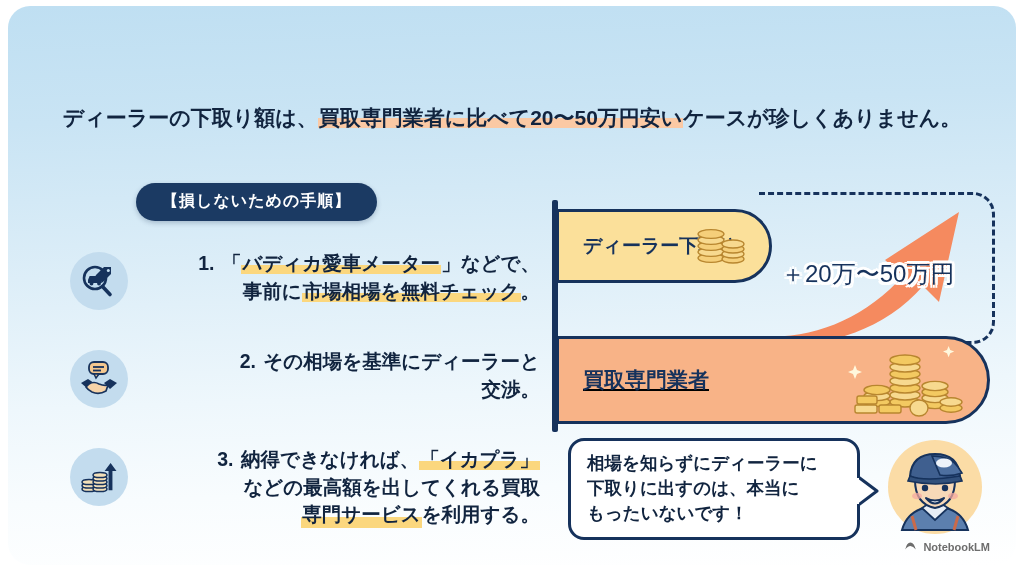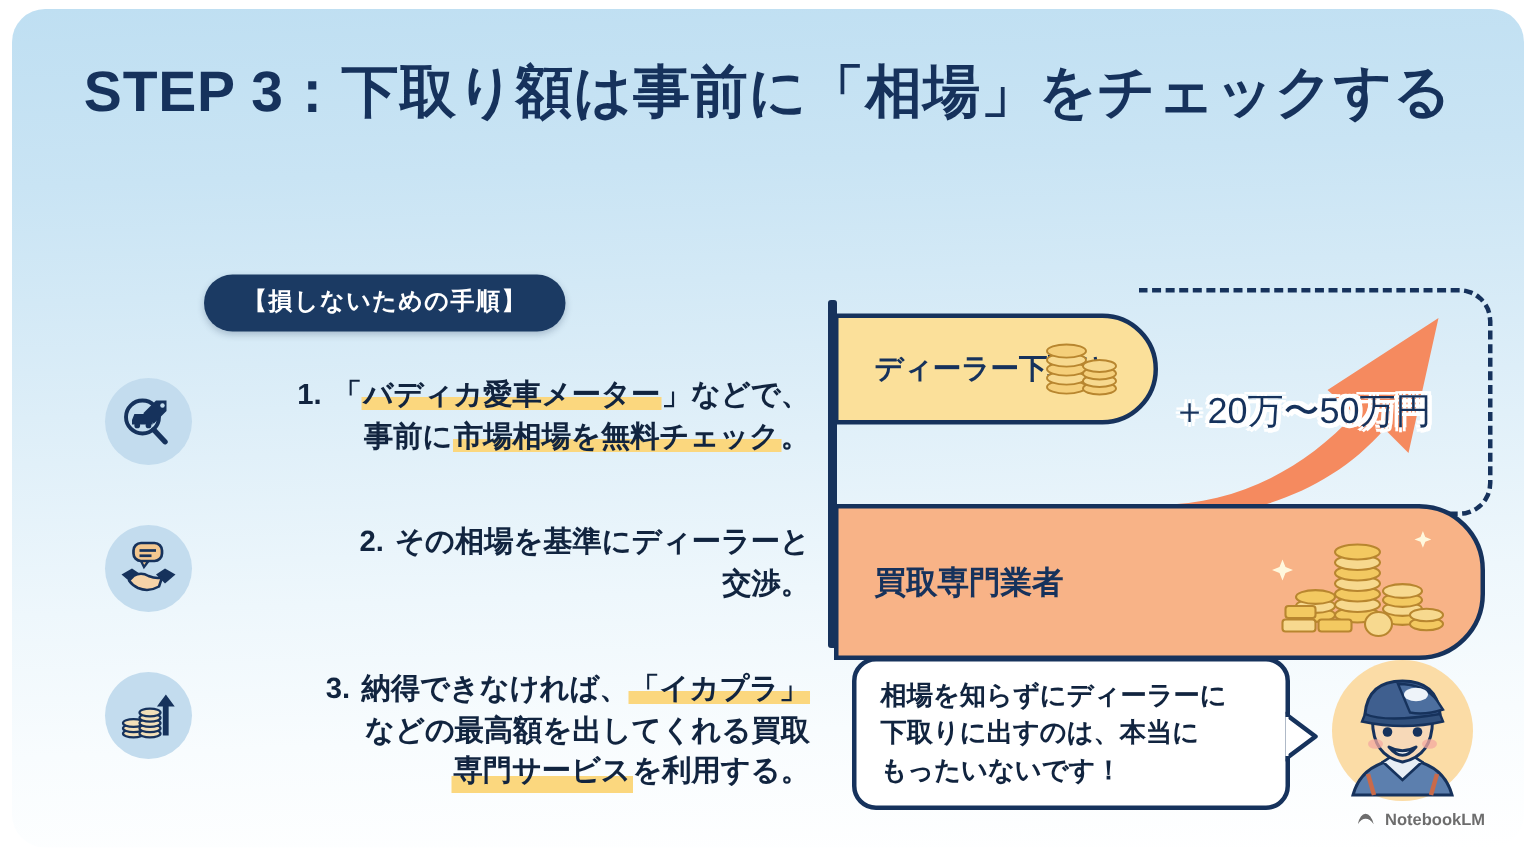--- a/index.html
+++ b/index.html
@@ -69,21 +69,21 @@
     position:absolute;left:13px;
     border:3px solid #16325c;
     border-radius:0 44px 44px 0;
     display:flex;align-items:center;
     box-sizing:border-box;
   }
   #bar-dealer{
     top:17px;width:216px;height:74px;background:#fbe09a;
   }
   #bar-kaitori{
-    top:144px;width:434px;height:104px;background:#f8b387;
+    top:144px;width:434px;height:88px;background:#f8b387;text-decoration:underline;
   }
   .bar-label{
     font-size:19px;font-weight:bold;color:#16325c;margin-left:24px;white-space:nowrap;
   }
   #bar-kaitori .bar-label{font-size:21px;}
   .coins-sm{position:absolute;right:22px;top:50%;transform:translateY(-50%);}
   .coins-lg{position:absolute;right:24px;top:50%;transform:translateY(-50%);}
 
   #dashed{
     position:absolute;left:216px;top:0px;width:236px;height:152px;
@@ -121,22 +121,24 @@
     position:absolute;right:26px;bottom:12px;
     display:flex;align-items:center;gap:6px;
     font-size:11px;color:#6d6d6d;font-weight:bold;
   }
 </style>
 </head>
 <body>
 
 <div id="slide">
 
-  <div id="title">STEP 3：下取り額は事前に「相場」をチェックする</div>
-
+
+  <div id="subtitle">
+    <span>ディーラーの下取り額は、</span><span class="hl-orange">買取専門業者に比べて20〜50万円安い</span><span>ケースが珍しくありません。</span>
+  </div>
 
   <div id="badge">【損しないための手順】</div>
 
   <div id="steps">
 
     <div class="step">
       <div class="step-icon">
         <svg width="40" height="40" viewBox="0 0 40 40">
           <circle cx="16" cy="17" r="11" fill="none" stroke="#16325c" stroke-width="2.6"></circle>
           <line x1="23.5" y1="25.5" x2="31" y2="33.5" stroke="#16325c" stroke-width="3.6" stroke-linecap="round"></line>

